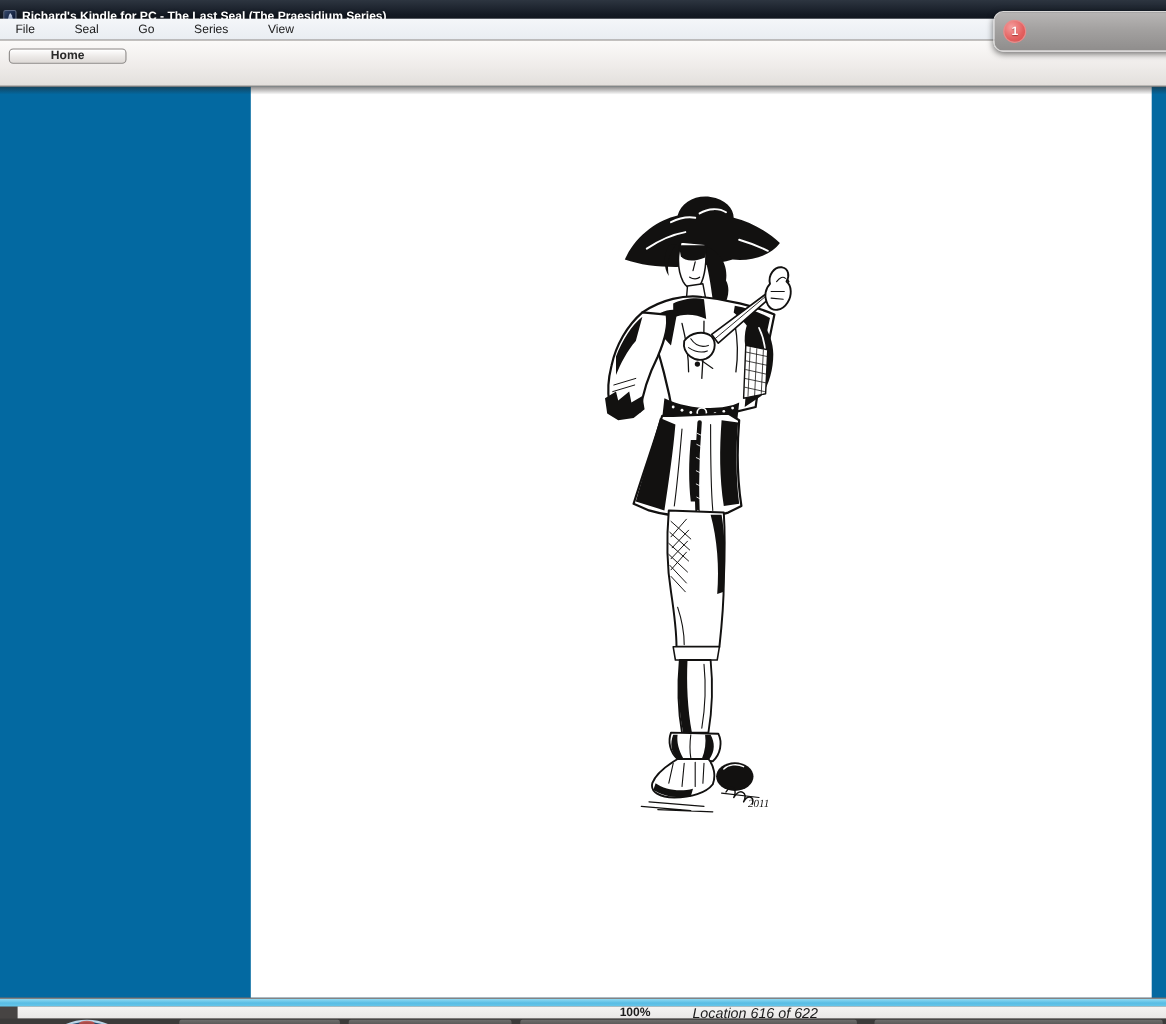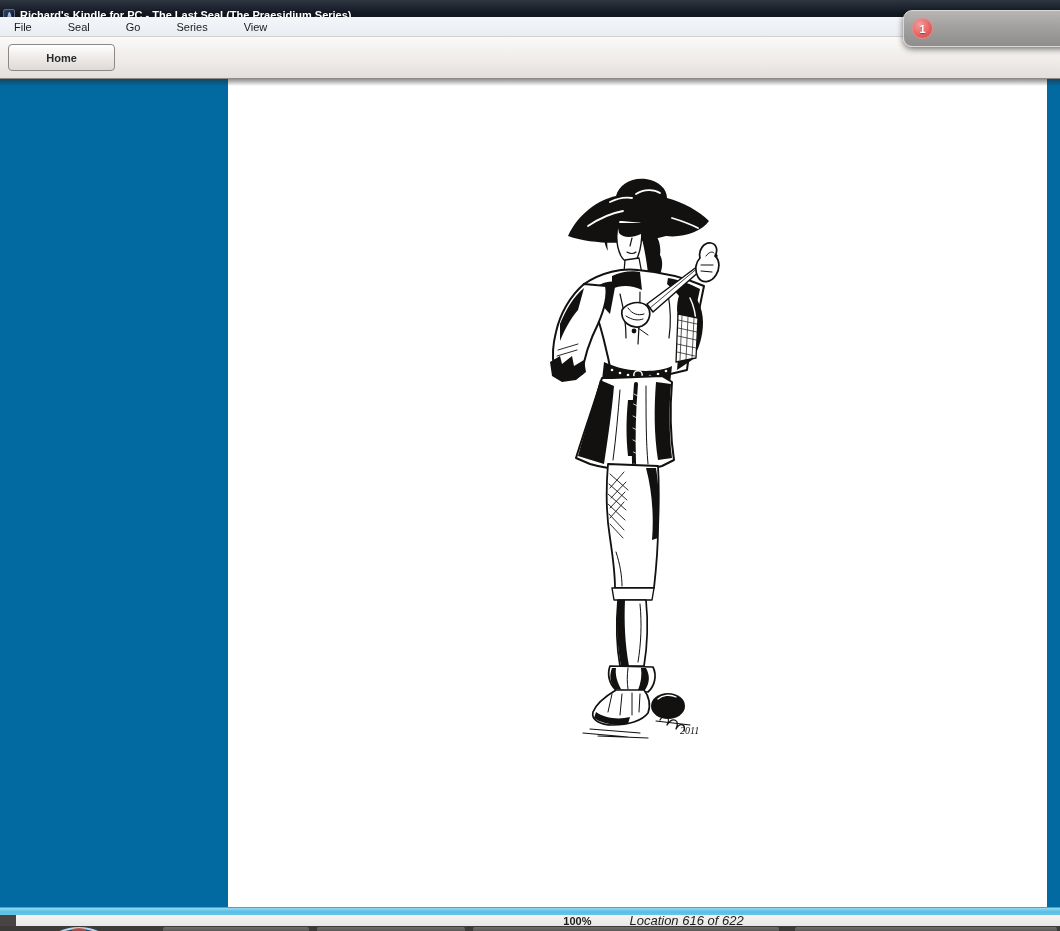--- a/index.html
+++ b/index.html
@@ -46,21 +46,21 @@
     font-size:11px; color:#1a1a1a; padding:3px 9px; cursor:default;
   }
 
   
   .toolbar {
     position:absolute; top:37px; left:0; right:0; height:42px;
     background: linear-gradient(180deg,#fbfaf9 0%,#efecea 55%,#e2dfdc 100%);
     border-bottom:1px solid #8f8b88;
   }
   .home-btn {
-    position:absolute; left:8px; top:7px; width:107px; height:27px;
+    position:absolute; left:8px; top:7px; width:107px; height:14px;
     border:1px solid #8b8886; border-radius:4px;
     background: linear-gradient(180deg,#ffffff 0%,#ece9e7 55%,#dedad7 100%);
     box-shadow: inset 0 1px 0 #fff;
     font-size:11px; font-weight:bold; color:#2a2a2a;
     display:flex; align-items:center; justify-content:center; cursor:default;
   }
   .tb-btn {
     position:absolute; top:47px; width:26px; height:26px;
     display:flex; align-items:center; justify-content:center;
   }

